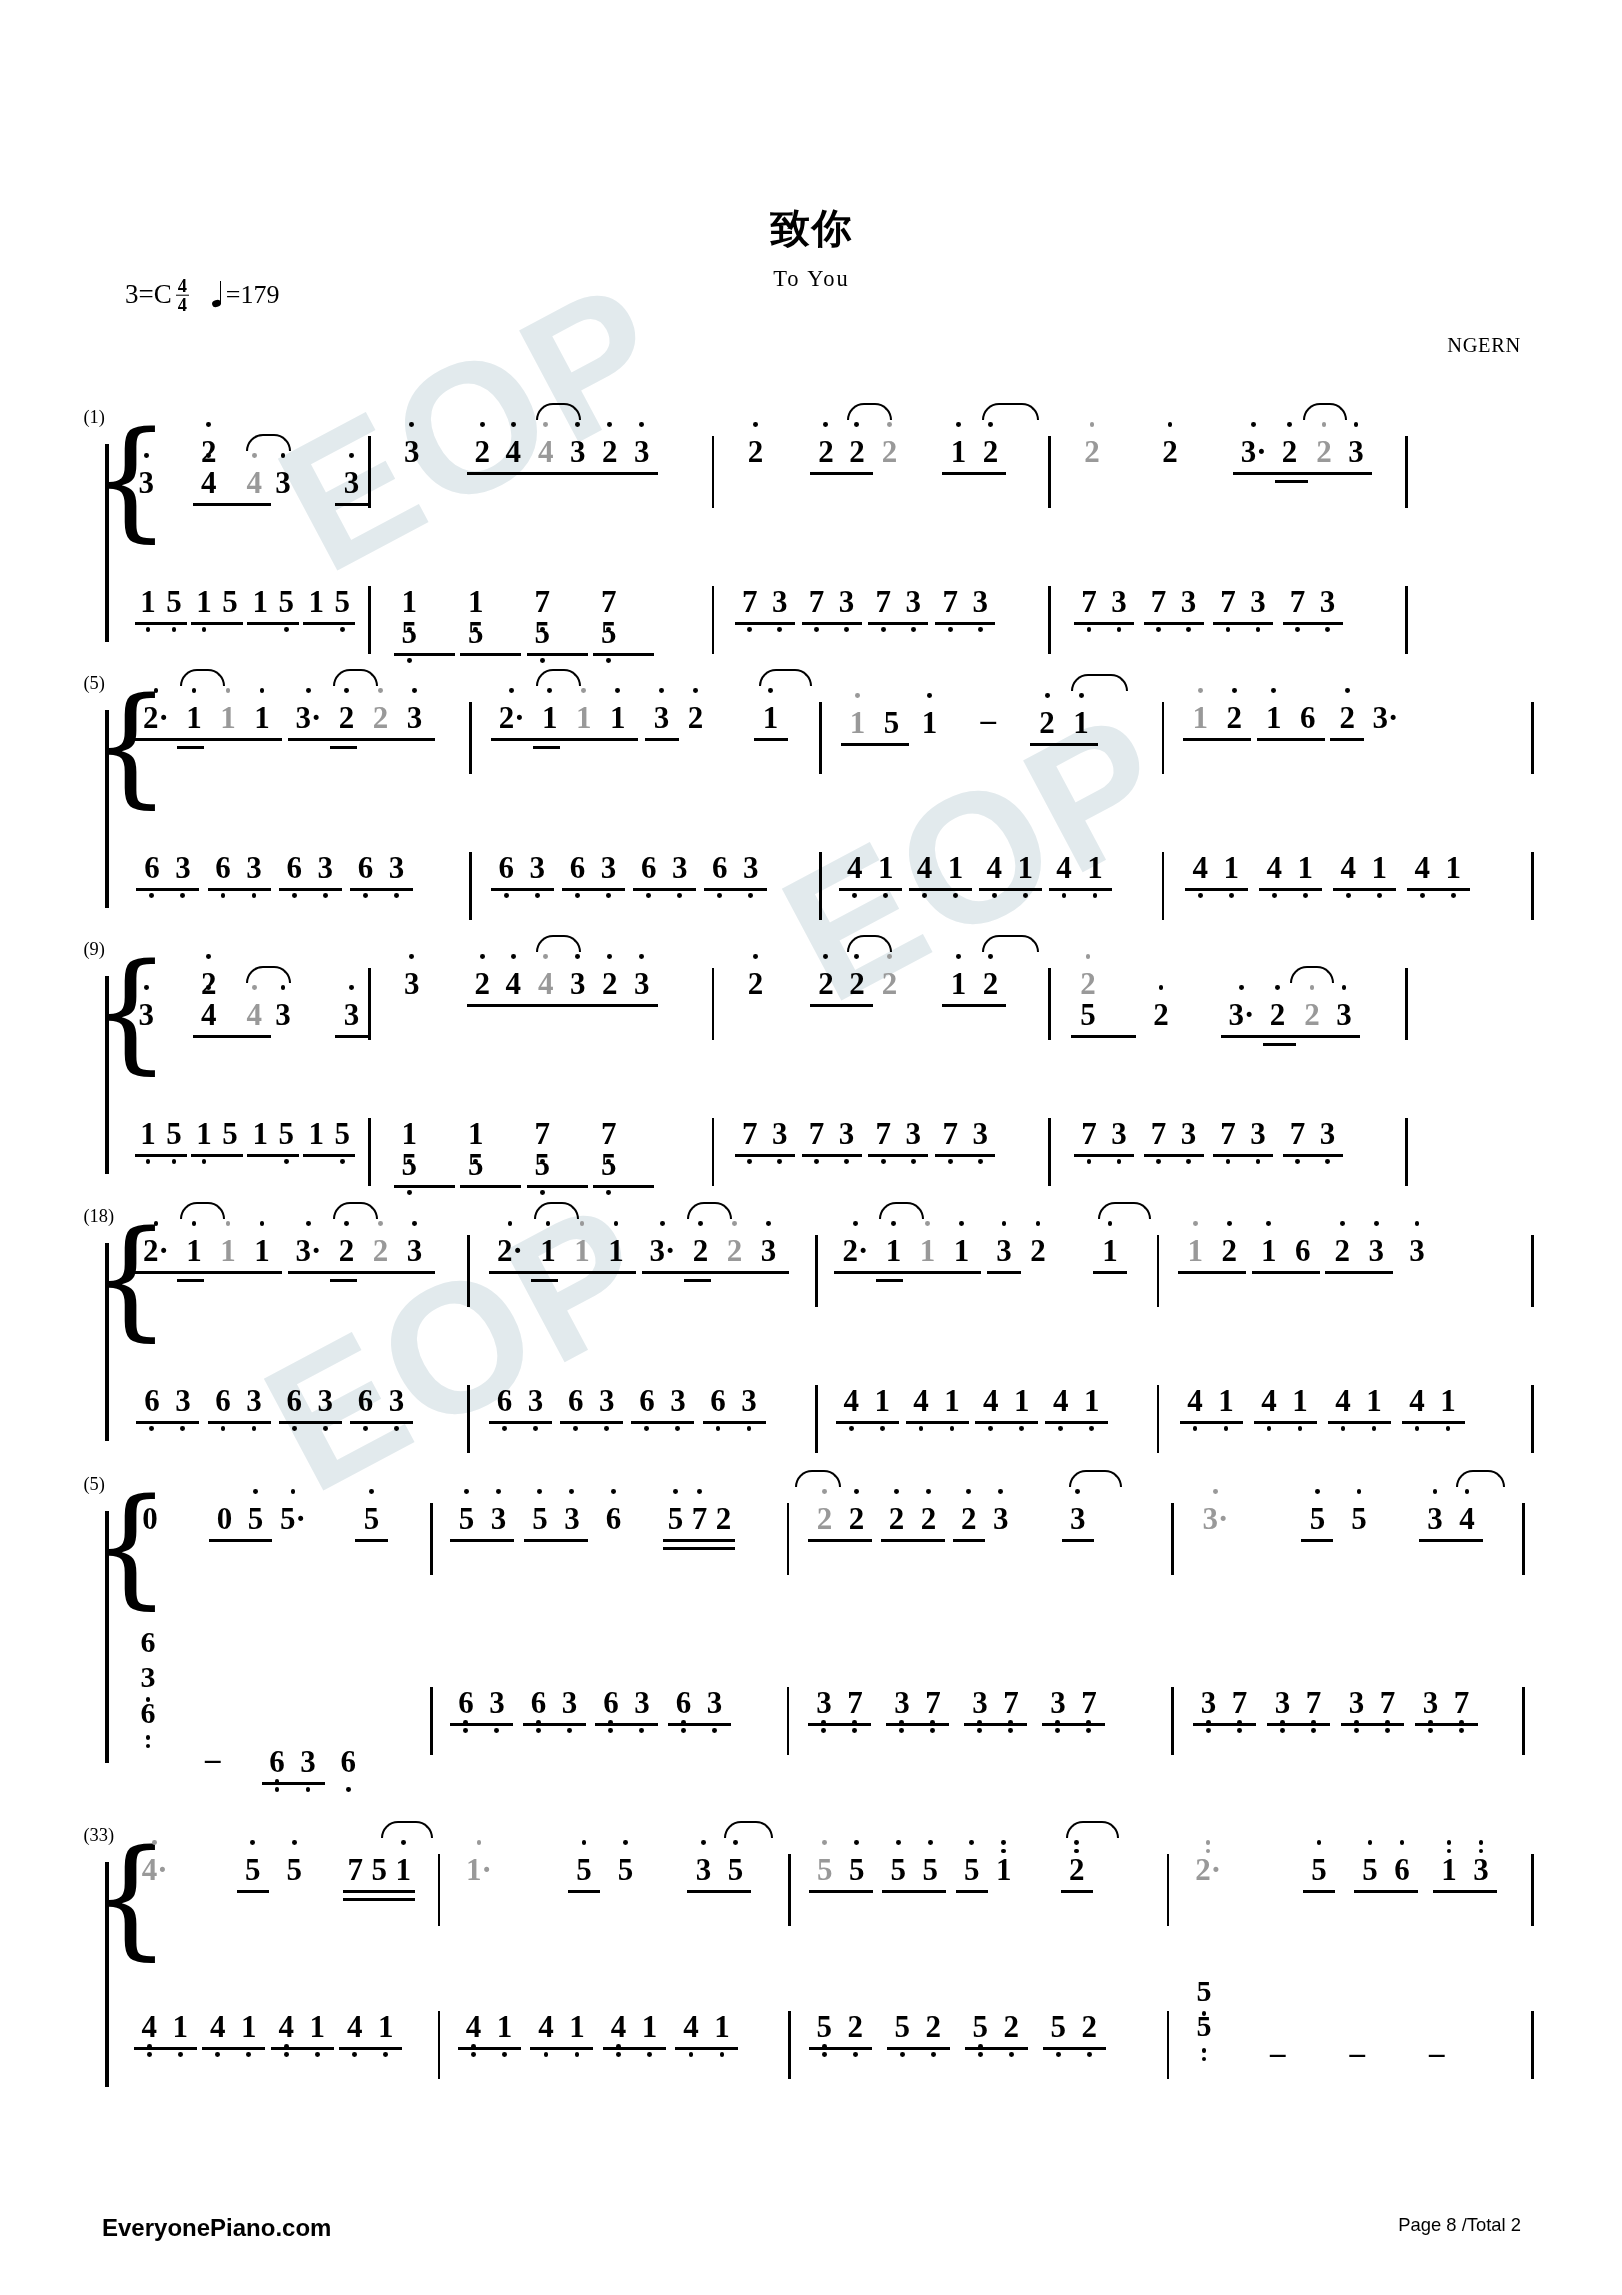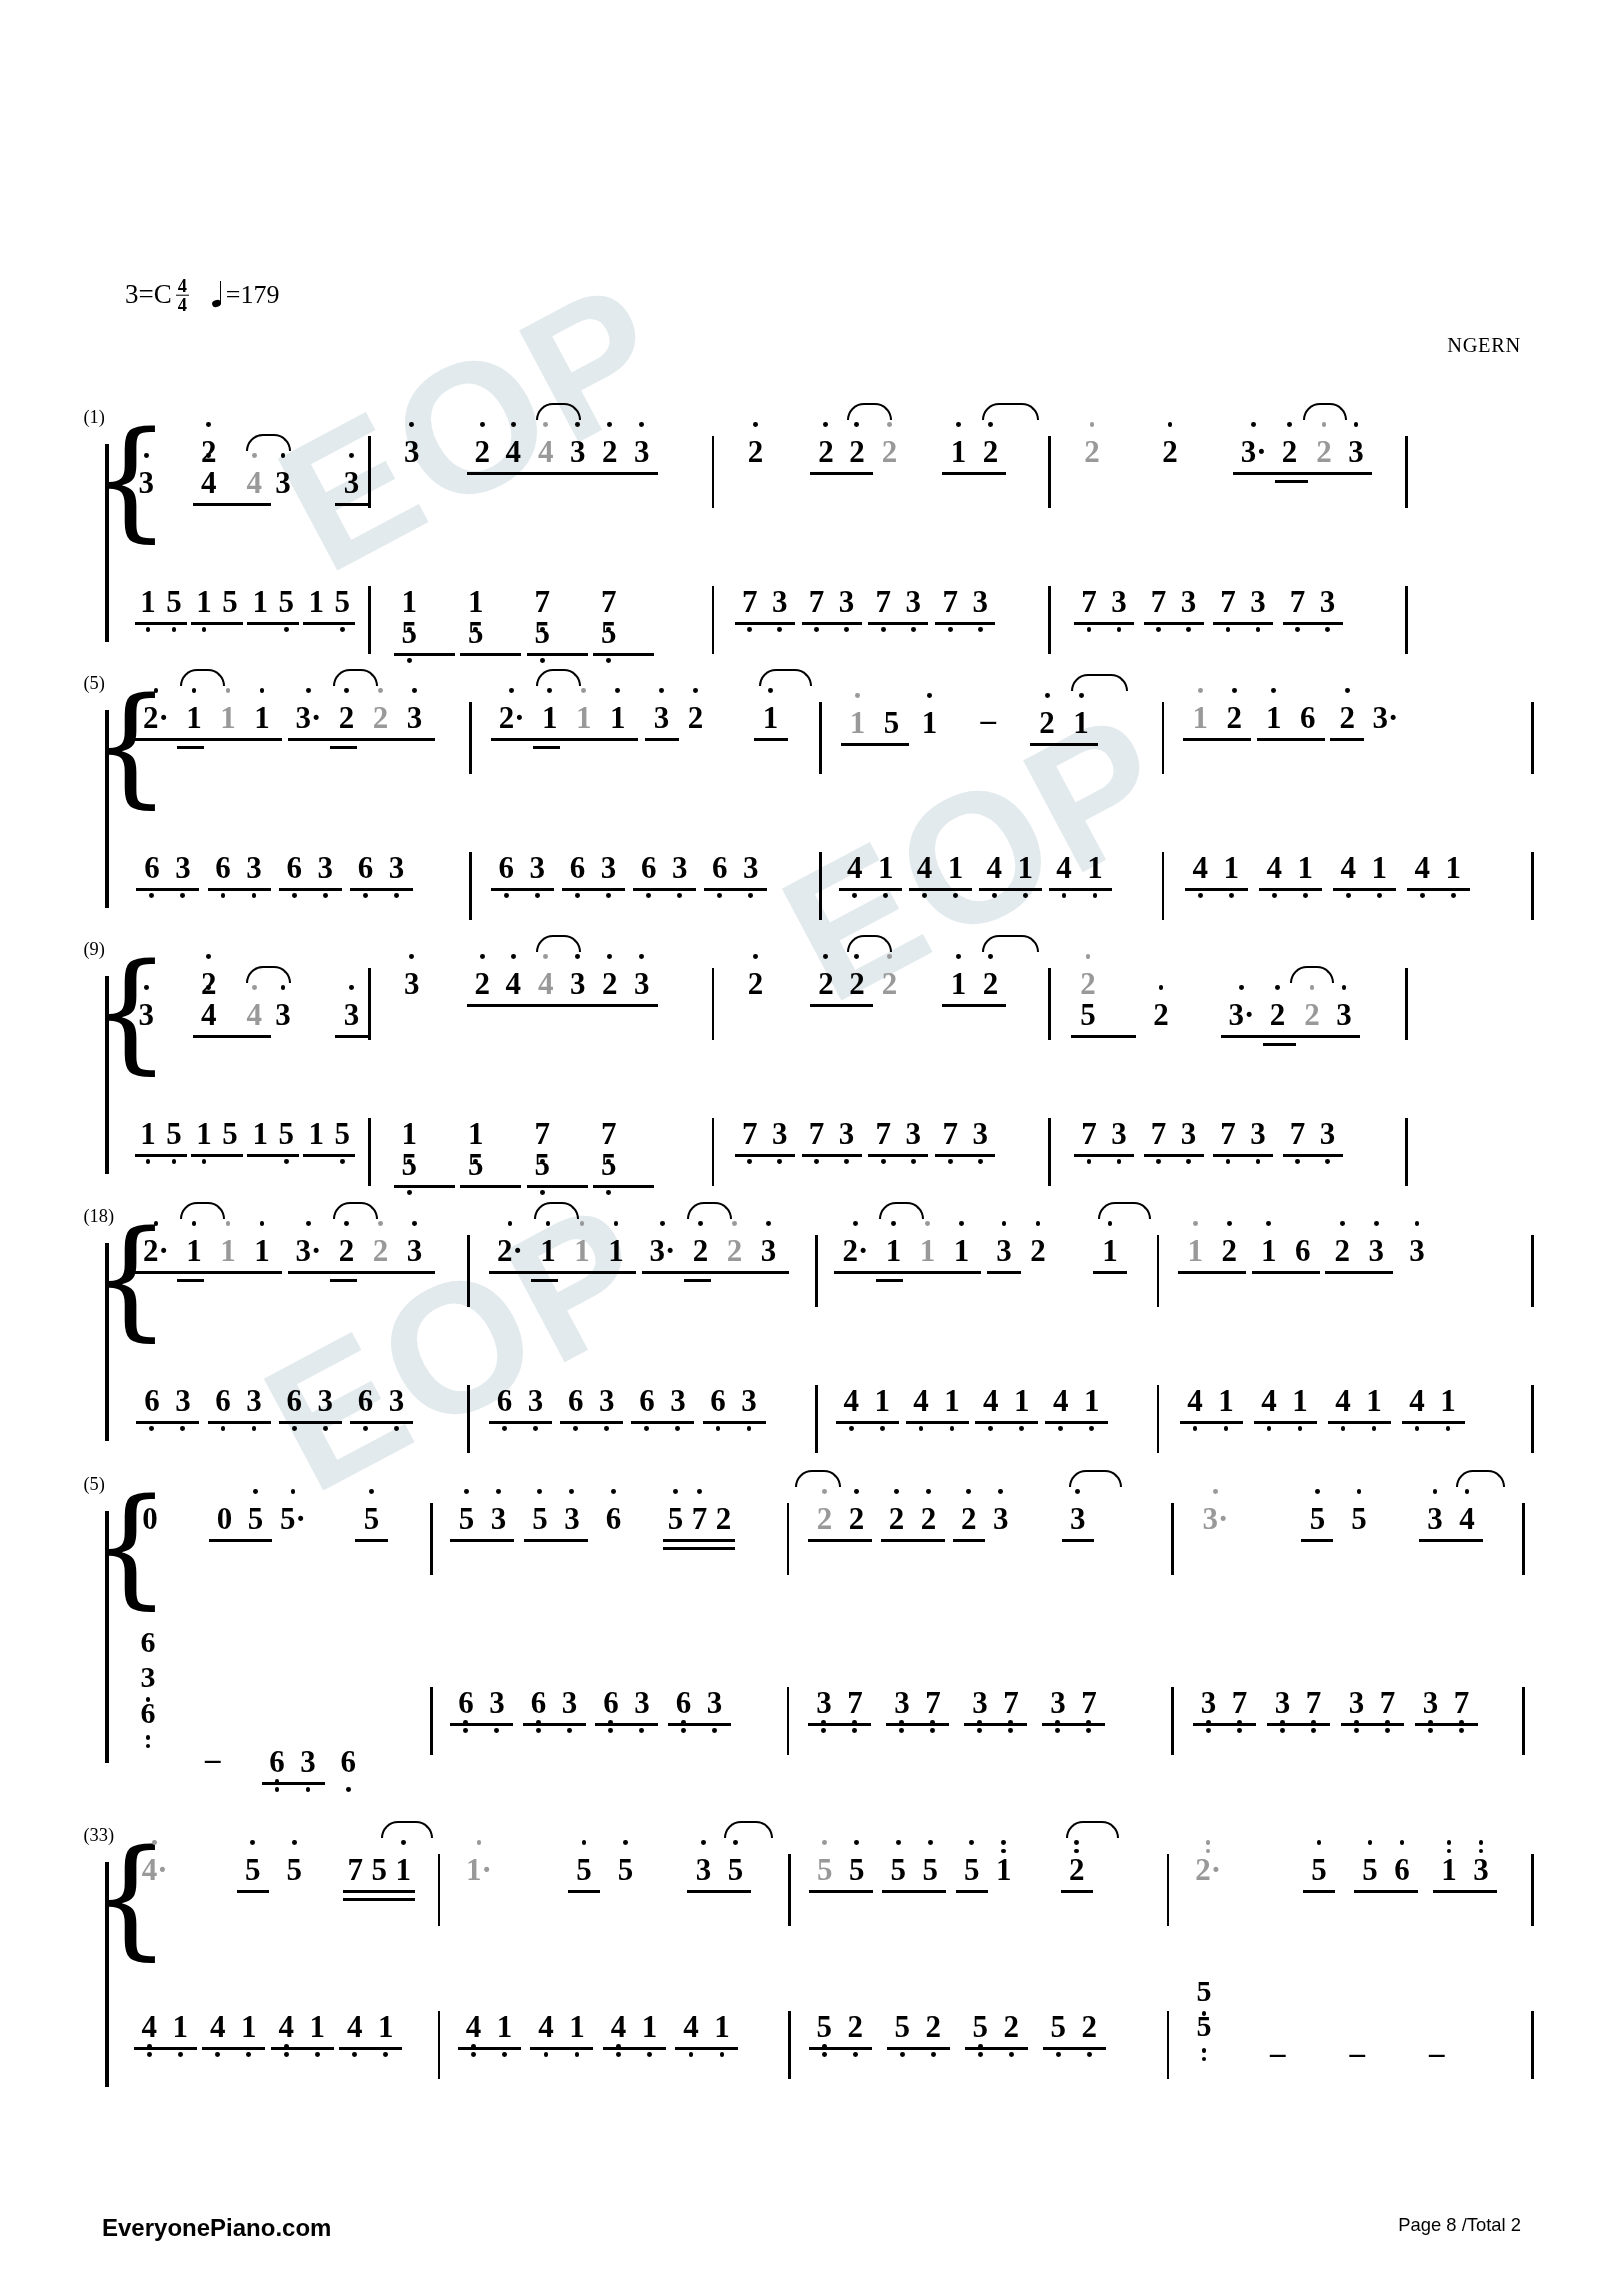--- a/index.html
+++ b/index.html
@@ -87,20 +87,22 @@
 </style>
 </head>
 <body>
 
 <div class="page">
 
   <div class="wm" style="left:273px;top:320px;font-size:184px;transform:rotate(-28deg);">EOP</div>
   <div class="wm" style="left:777px;top:750px;font-size:184px;transform:rotate(-28deg);">EOP</div>
   <div class="wm" style="left:259px;top:1240px;font-size:184px;transform:rotate(-28deg);">EOP</div>
 
+  <div class="title">致你</div>
+  <div class="subtitle">To You</div>
   <div class="composer">NGERN</div>
 
   <div class="keysig">
     <span>3=C</span>
     <span class="frac">
       <span class="num">4</span>
       <span class="den">4</span>
     </span>
     <span class="tempo">
       <span class="qnote"></span>

